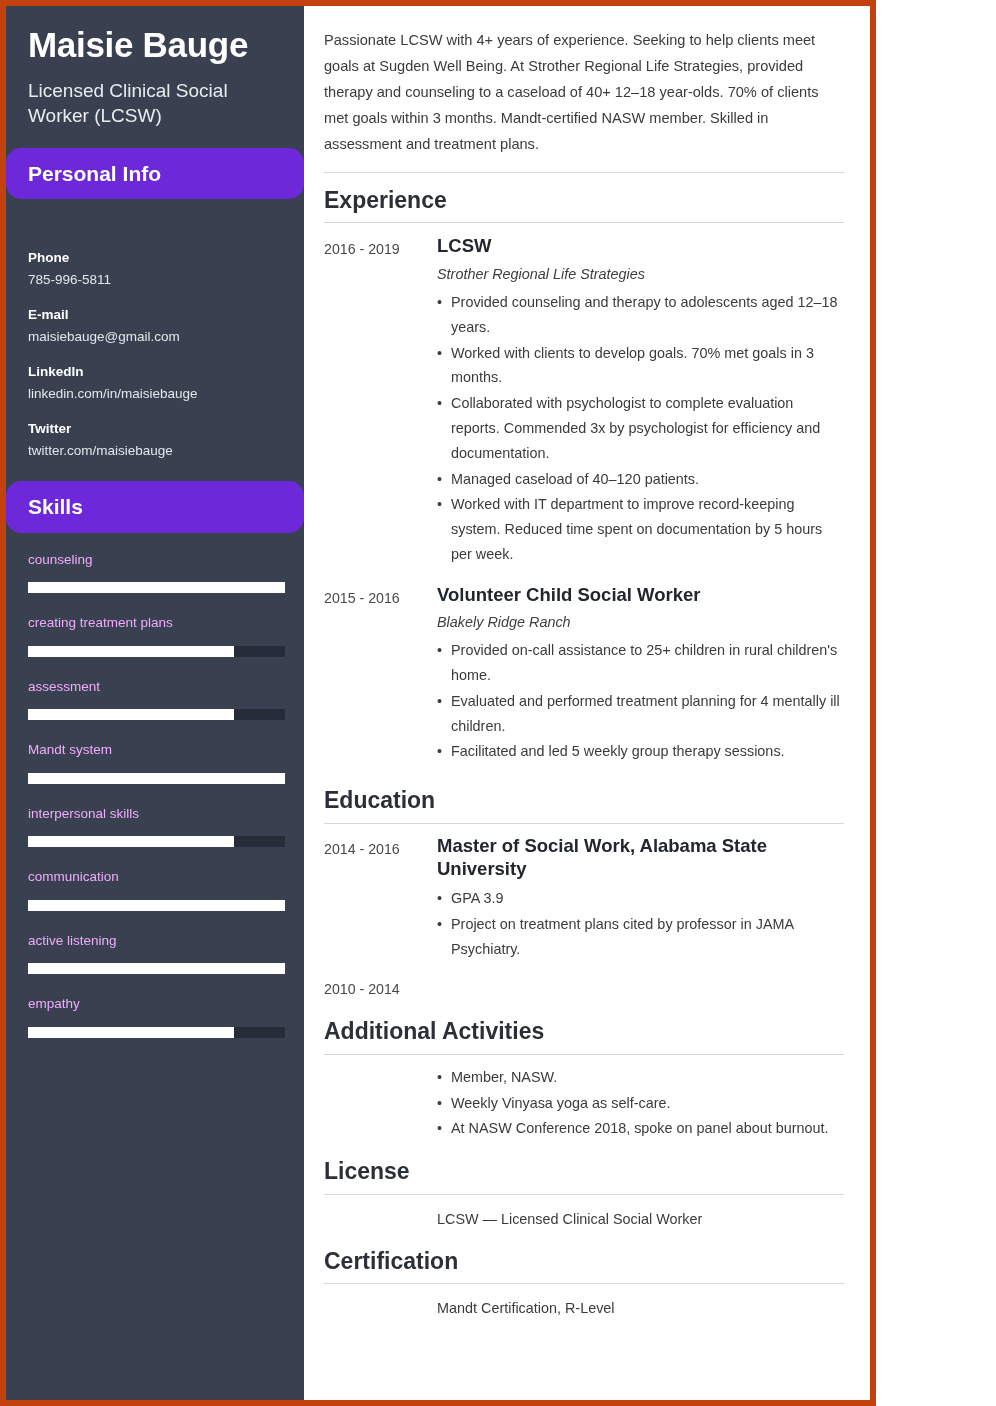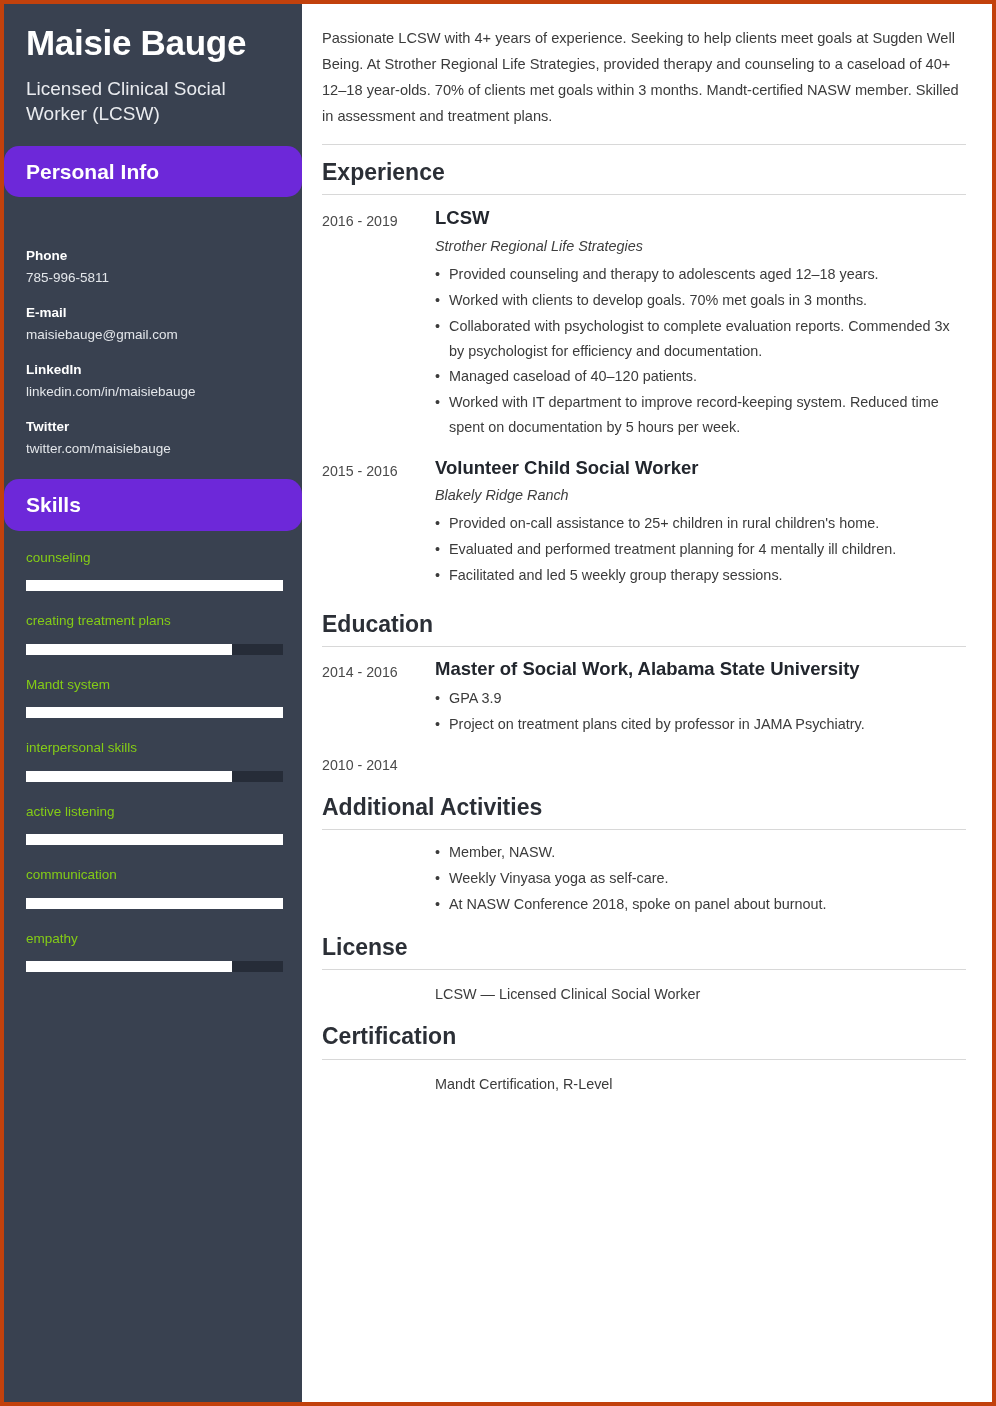--- a/index.html
+++ b/index.html
@@ -7,25 +7,25 @@
     padding: 0;
     background: #ffffff;
   }
   body {
     font-family: "Liberation Sans", sans-serif;
     -webkit-font-smoothing: antialiased;
   }
 
   .page {
     position: relative;
-    width: 996px;
+    width: 876px;
     height: 1406px;
     box-sizing: border-box;
     background: #ffffff;
-    border: 4px solid #c2410c;
+    border: 6px solid #c2410c;
     overflow: hidden;
     display: flex;
   }
 
   
   .sidebar {
     width: 298px;
     flex: 0 0 298px;
     background: #394150;
     color: #ffffff;
@@ -89,21 +89,21 @@
 
   .skills-body {
     padding: 18px 22px 20px 22px;
   }
   .skill {
     margin-bottom: 21px;
   }
   .skill:last-child { margin-bottom: 0; }
   .skill-name {
     font-size: 13.5px;
-    color: #84cc16;
+    color: #f0abfc;
     line-height: 1.3;
     margin-bottom: 14px;
   }
   .skill-track {
     position: relative;
     height: 11px;
     width: 257px;
     background: #262c38;
     overflow: hidden;
   }
@@ -257,39 +257,45 @@
           <div class="skill-fill" style="width: 100%;"></div>
         </div>
       </div>
       <div class="skill">
         <div class="skill-name">creating treatment plans</div>
         <div class="skill-track">
           <div class="skill-fill" style="width: 80%;"></div>
         </div>
       </div>
       <div class="skill">
+        <div class="skill-name">assessment</div>
+        <div class="skill-track">
+          <div class="skill-fill" style="width: 80%;"></div>
+        </div>
+      </div>
+      <div class="skill">
         <div class="skill-name">Mandt system</div>
         <div class="skill-track">
           <div class="skill-fill" style="width: 100%;"></div>
         </div>
       </div>
       <div class="skill">
         <div class="skill-name">interpersonal skills</div>
         <div class="skill-track">
           <div class="skill-fill" style="width: 80%;"></div>
         </div>
       </div>
       <div class="skill">
+        <div class="skill-name">communication</div>
+        <div class="skill-track">
+          <div class="skill-fill" style="width: 100%;"></div>
+        </div>
+      </div>
+      <div class="skill">
         <div class="skill-name">active listening</div>
-        <div class="skill-track">
-          <div class="skill-fill" style="width: 100%;"></div>
-        </div>
-      </div>
-      <div class="skill">
-        <div class="skill-name">communication</div>
         <div class="skill-track">
           <div class="skill-fill" style="width: 100%;"></div>
         </div>
       </div>
       <div class="skill">
         <div class="skill-name">empathy</div>
         <div class="skill-track">
           <div class="skill-fill" style="width: 80%;"></div>
         </div>
       </div>

